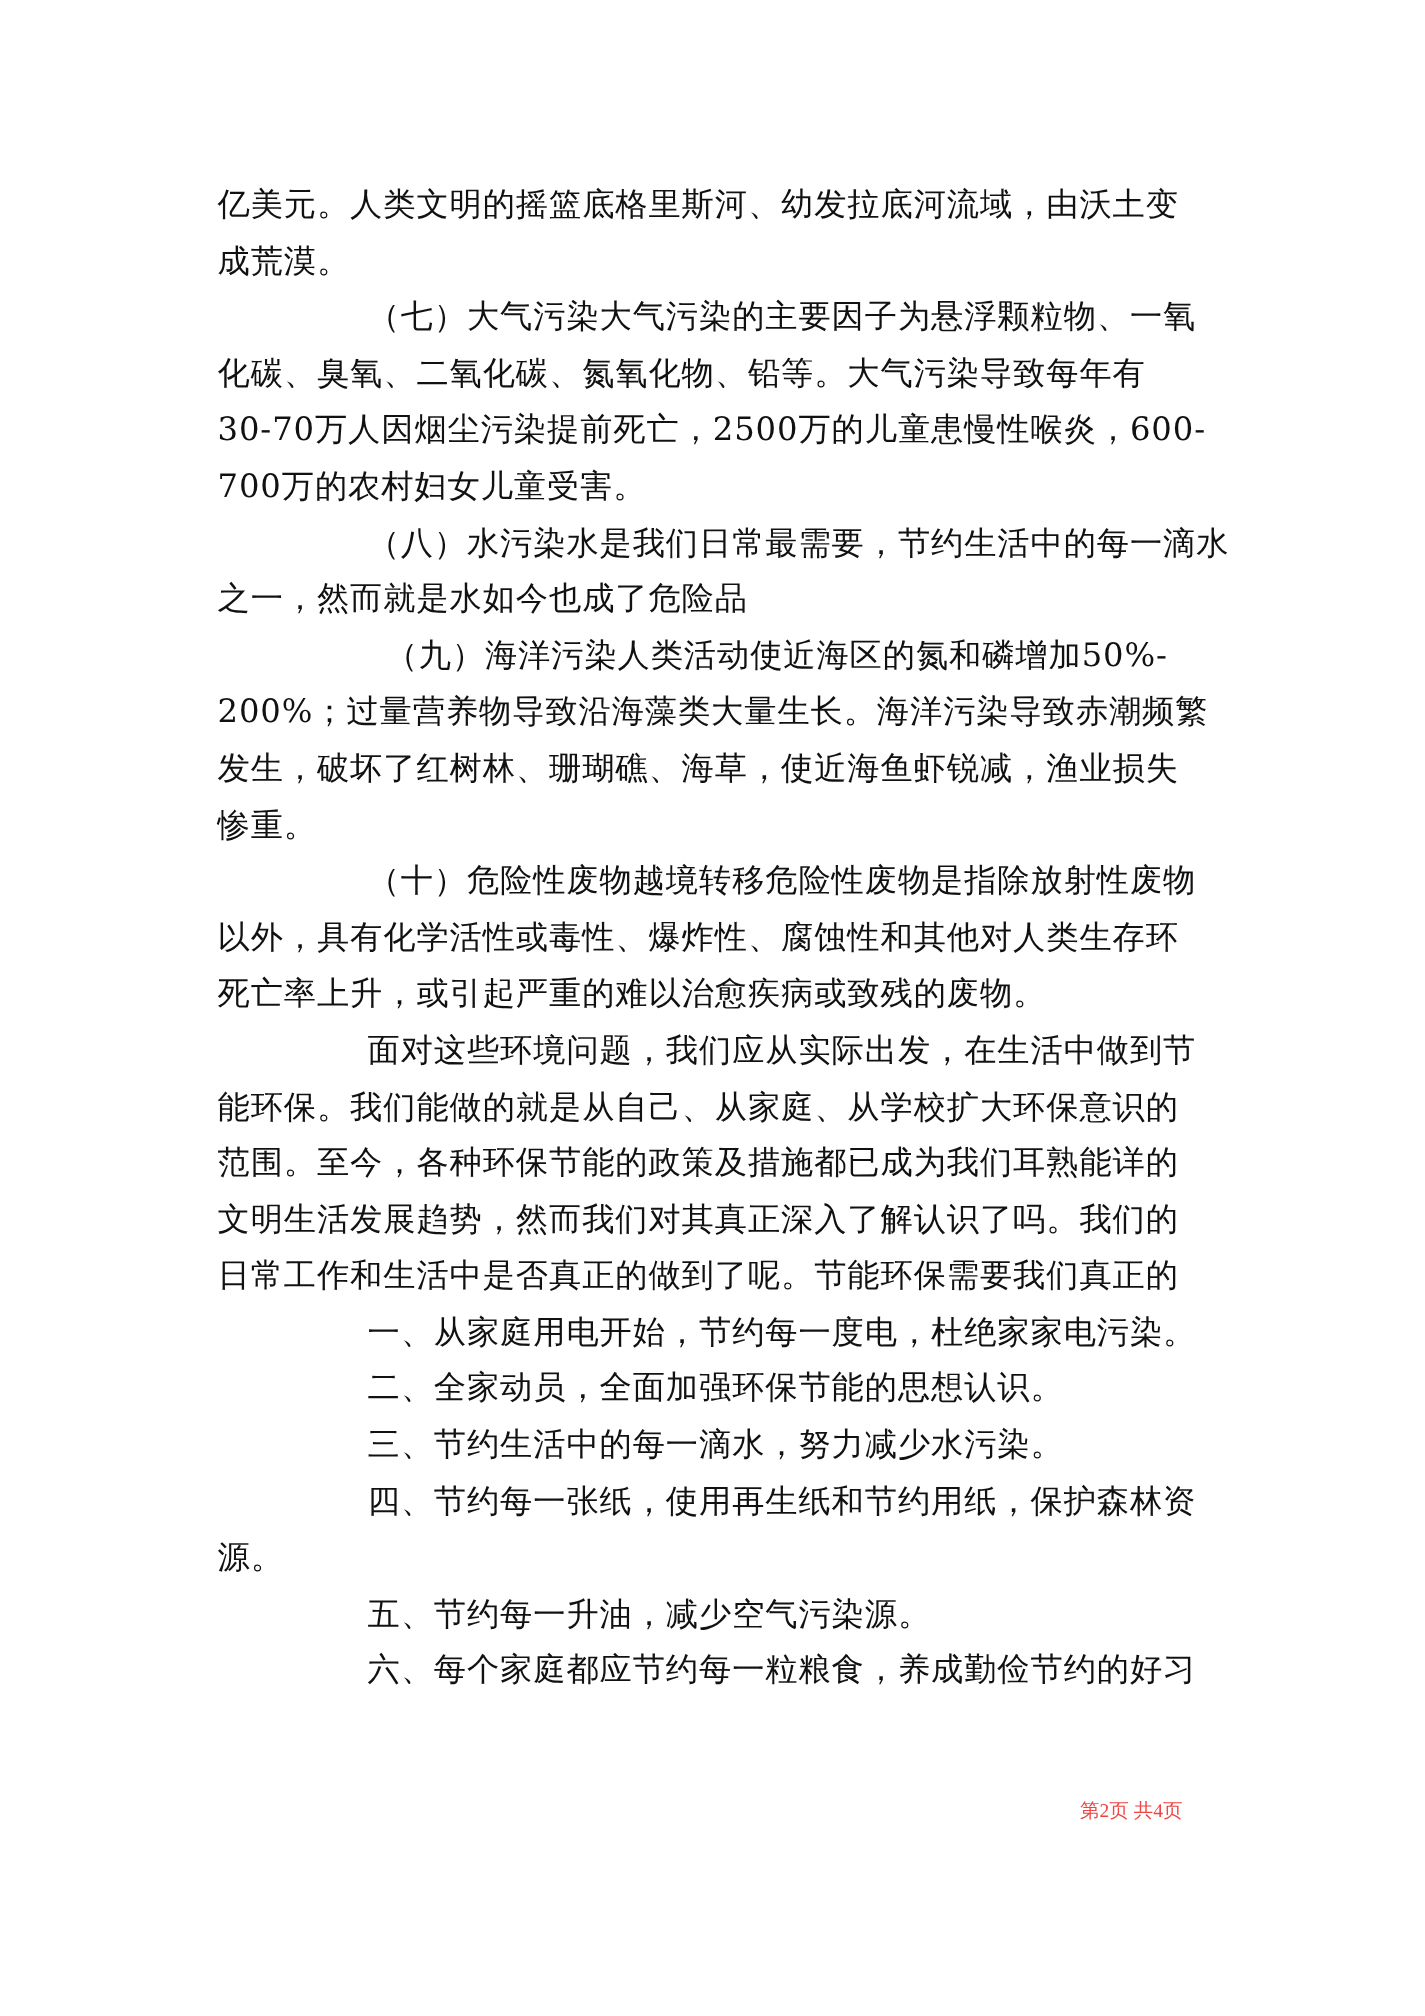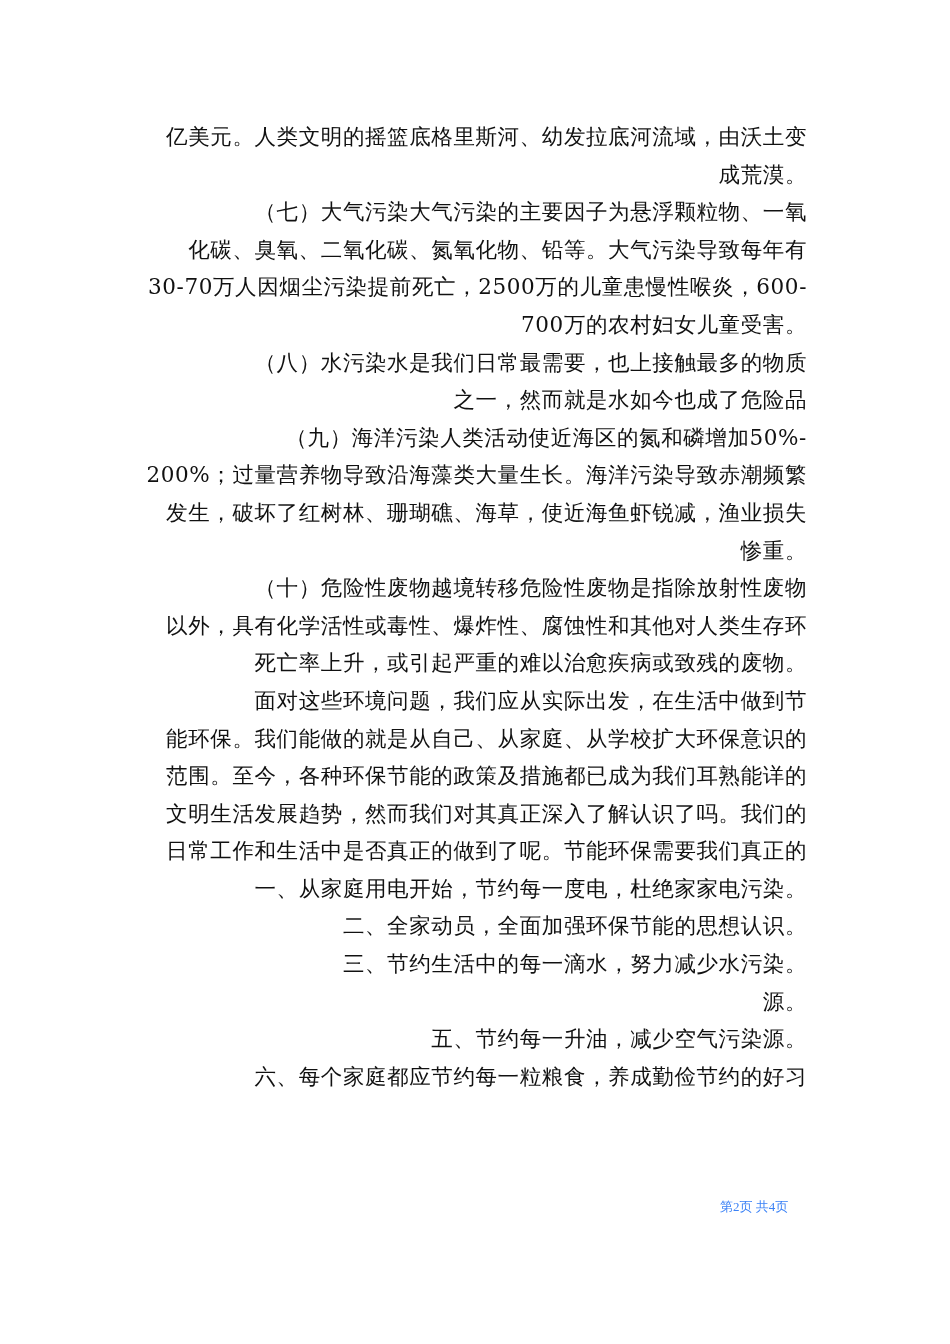--- a/index.html
+++ b/index.html
@@ -1,50 +1,51 @@
 <!DOCTYPE html>
 <html><head>
 <meta charset="utf-8">
 <style>
   html, body { margin:0; padding:0; background:#ffffff; }
   body { width:950px; height:1344px; position:relative; overflow:hidden;
          font-family:"DejaVu Serif", "Liberation Serif", serif; color:#111; }
   .page { position:absolute; left:145px; top:118px; width:662px; }
   .line { height:37.6px; line-height:37.6px; font-size:21.5px; white-space:nowrap;
-          letter-spacing:0.6px; overflow:visible;text-align:right; }
+          letter-spacing:0.6px; overflow:visible; }
   .indent { padding-left:100px; }
   .indent2 { padding-left:112px; }
   .footer { position:absolute; top:1198px; left:720px; font-size:13px;
-            font-family:"Liberation Serif", serif; color:#3b82f6; }
+            font-family:"Liberation Serif", serif; color:#ef4444; }
 </style>
 </head>
 <body>
 
 <div class="page">
   <div class="line">亿美元。人类文明的摇篮底格里斯河、幼发拉底河流域，由沃土变</div>
   <div class="line">成荒漠。</div>
   <div class="line indent">（七）大气污染大气污染的主要因子为悬浮颗粒物、一氧</div>
   <div class="line">化碳、臭氧、二氧化碳、氮氧化物、铅等。大气污染导致每年有</div>
   <div class="line">30-70万人因烟尘污染提前死亡，2500万的儿童患慢性喉炎，600-</div>
   <div class="line">700万的农村妇女儿童受害。</div>
-  <div class="line indent">（八）水污染水是我们日常最需要，也上接触最多的物质</div>
+  <div class="line indent">（八）水污染水是我们日常最需要，节约生活中的每一滴水</div>
   <div class="line">之一，然而就是水如今也成了危险品</div>
   <div class="line indent2">（九）海洋污染人类活动使近海区的氮和磷增加50%-</div>
   <div class="line">200%；过量营养物导致沿海藻类大量生长。海洋污染导致赤潮频繁</div>
   <div class="line">发生，破坏了红树林、珊瑚礁、海草，使近海鱼虾锐减，渔业损失</div>
   <div class="line">惨重。</div>
   <div class="line indent">（十）危险性废物越境转移危险性废物是指除放射性废物</div>
   <div class="line">以外，具有化学活性或毒性、爆炸性、腐蚀性和其他对人类生存环</div>
   <div class="line">死亡率上升，或引起严重的难以治愈疾病或致残的废物。</div>
   <div class="line indent">面对这些环境问题，我们应从实际出发，在生活中做到节</div>
   <div class="line">能环保。我们能做的就是从自己、从家庭、从学校扩大环保意识的</div>
   <div class="line">范围。至今，各种环保节能的政策及措施都已成为我们耳熟能详的</div>
   <div class="line">文明生活发展趋势，然而我们对其真正深入了解认识了吗。我们的</div>
   <div class="line">日常工作和生活中是否真正的做到了呢。节能环保需要我们真正的</div>
   <div class="line indent">一、从家庭用电开始，节约每一度电，杜绝家家电污染。</div>
   <div class="line indent">二、全家动员，全面加强环保节能的思想认识。</div>
   <div class="line indent">三、节约生活中的每一滴水，努力减少水污染。</div>
+  <div class="line indent">四、节约每一张纸，使用再生纸和节约用纸，保护森林资</div>
   <div class="line">源。</div>
   <div class="line indent">五、节约每一升油，减少空气污染源。</div>
   <div class="line indent">六、每个家庭都应节约每一粒粮食，养成勤俭节约的好习</div>
 </div>
 
 <div class="footer">第2页 共4页</div>
 
 </body></html>

